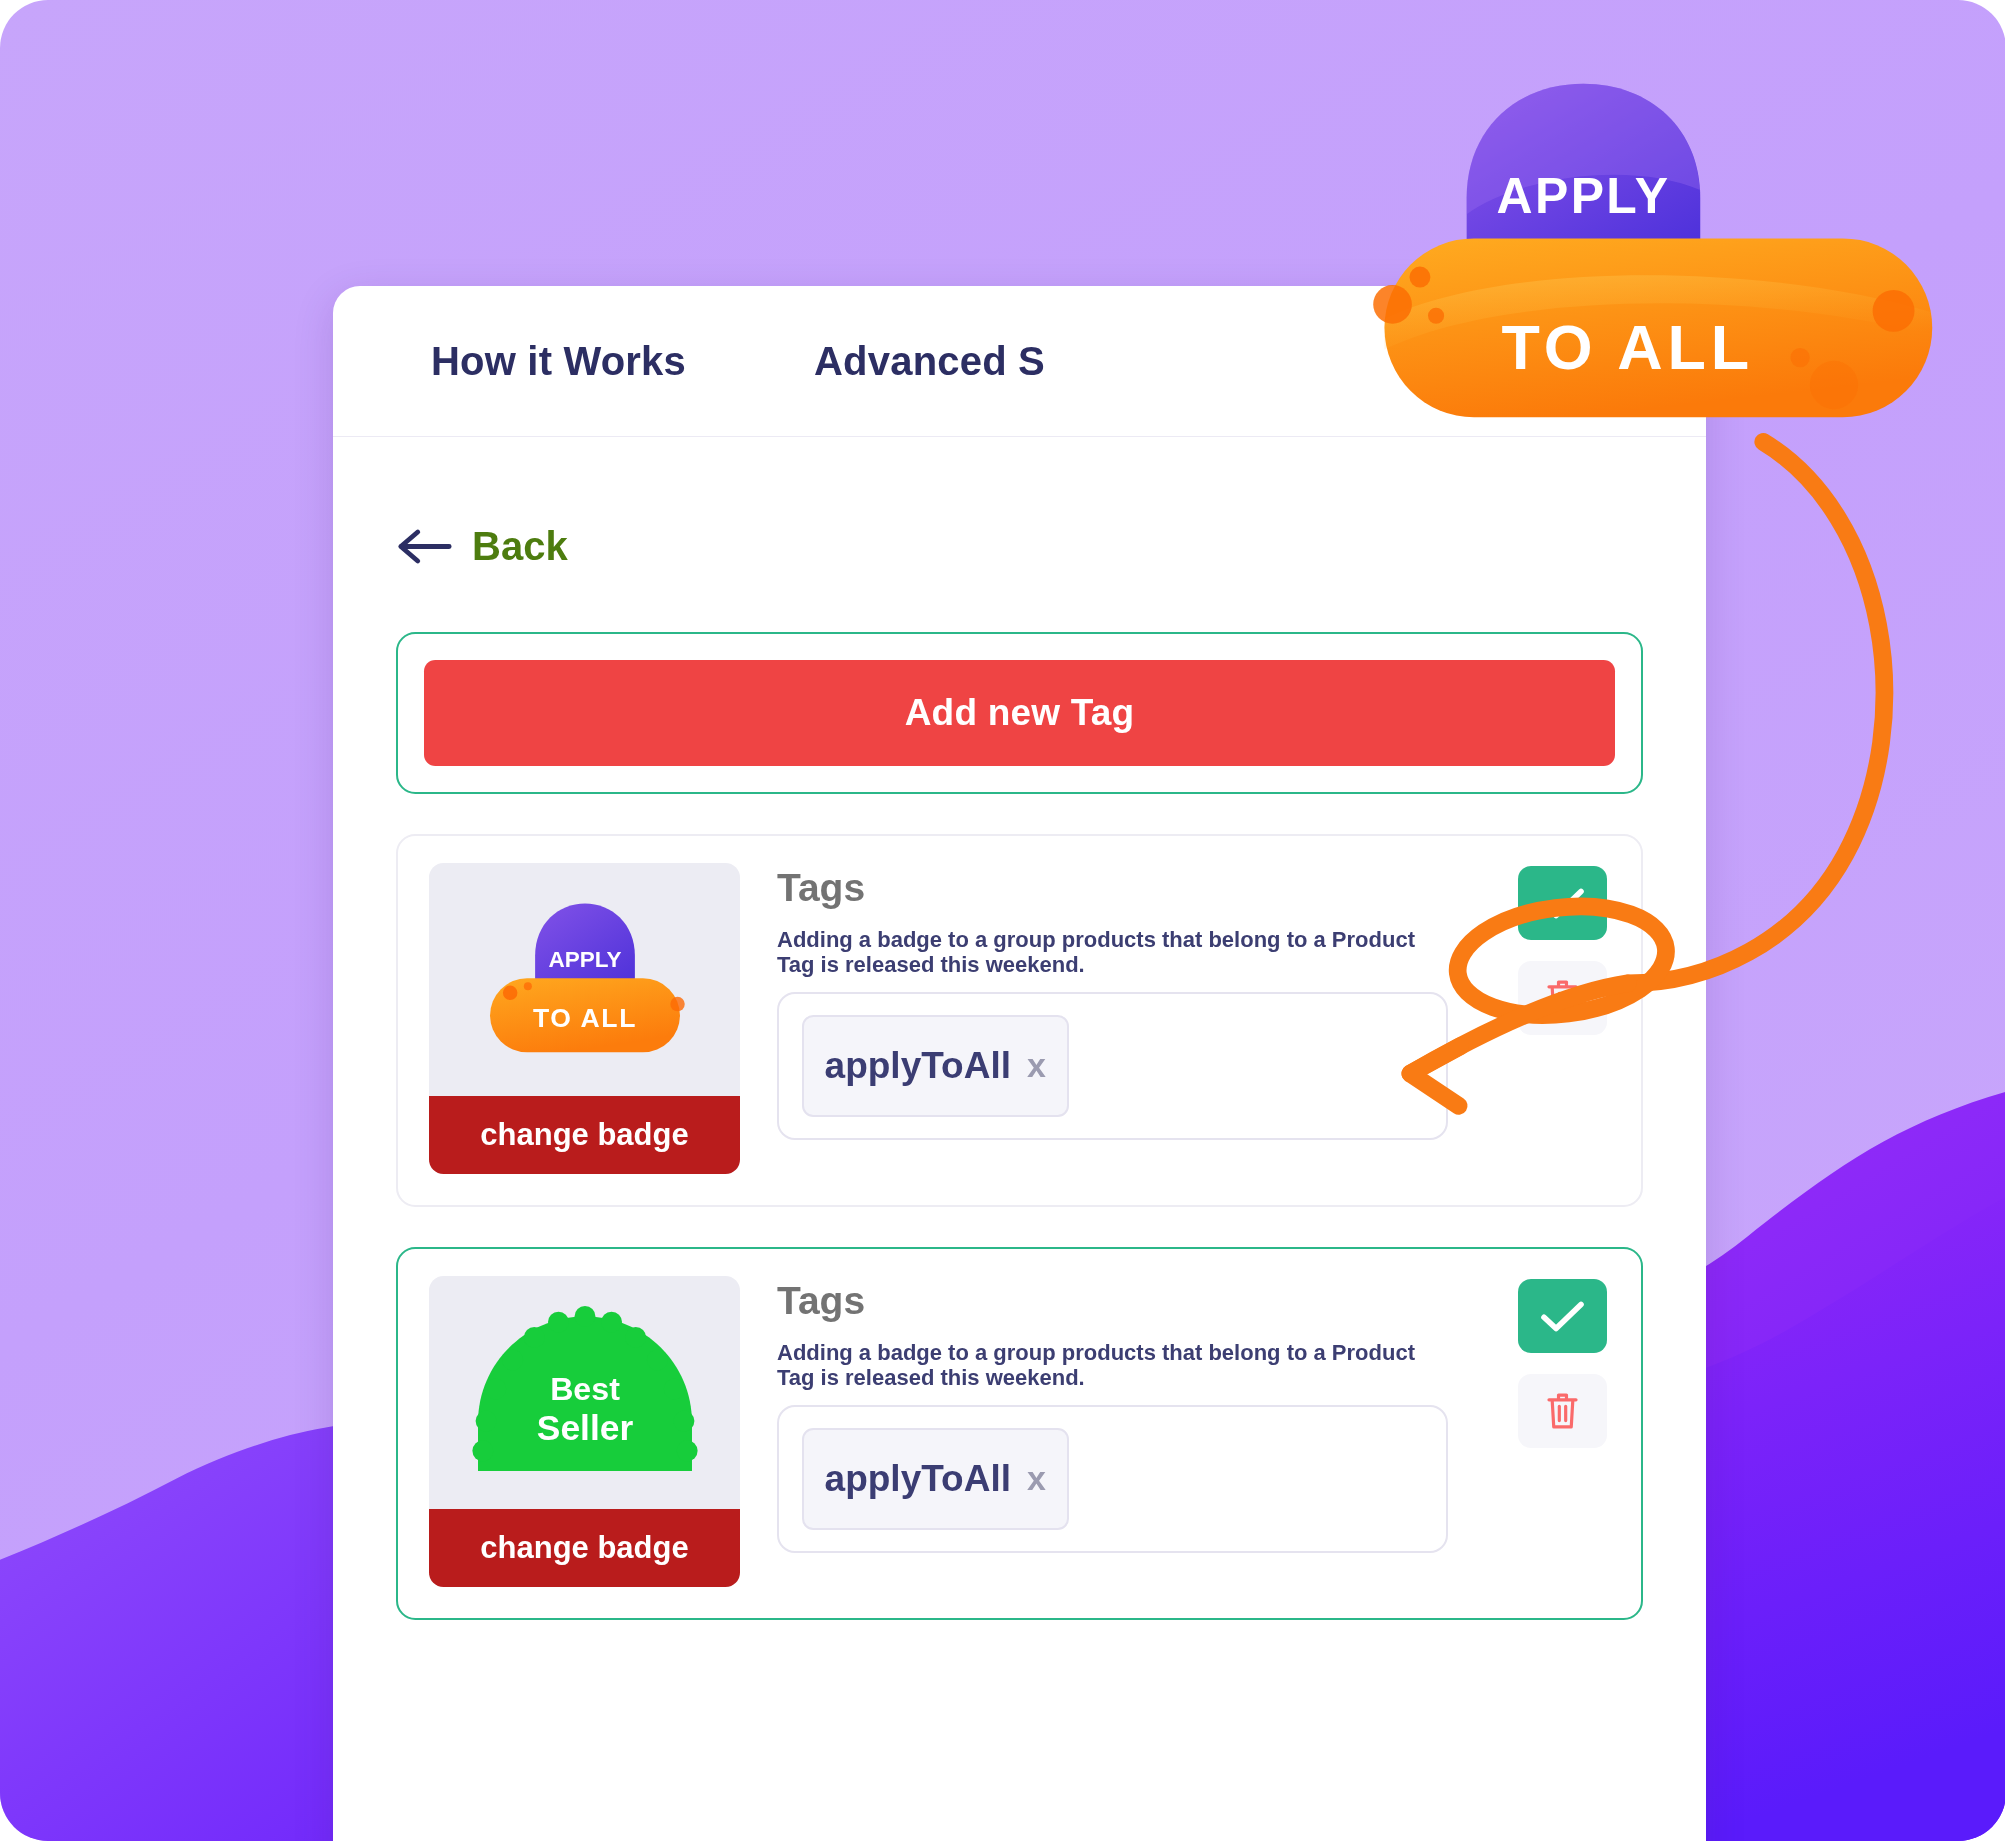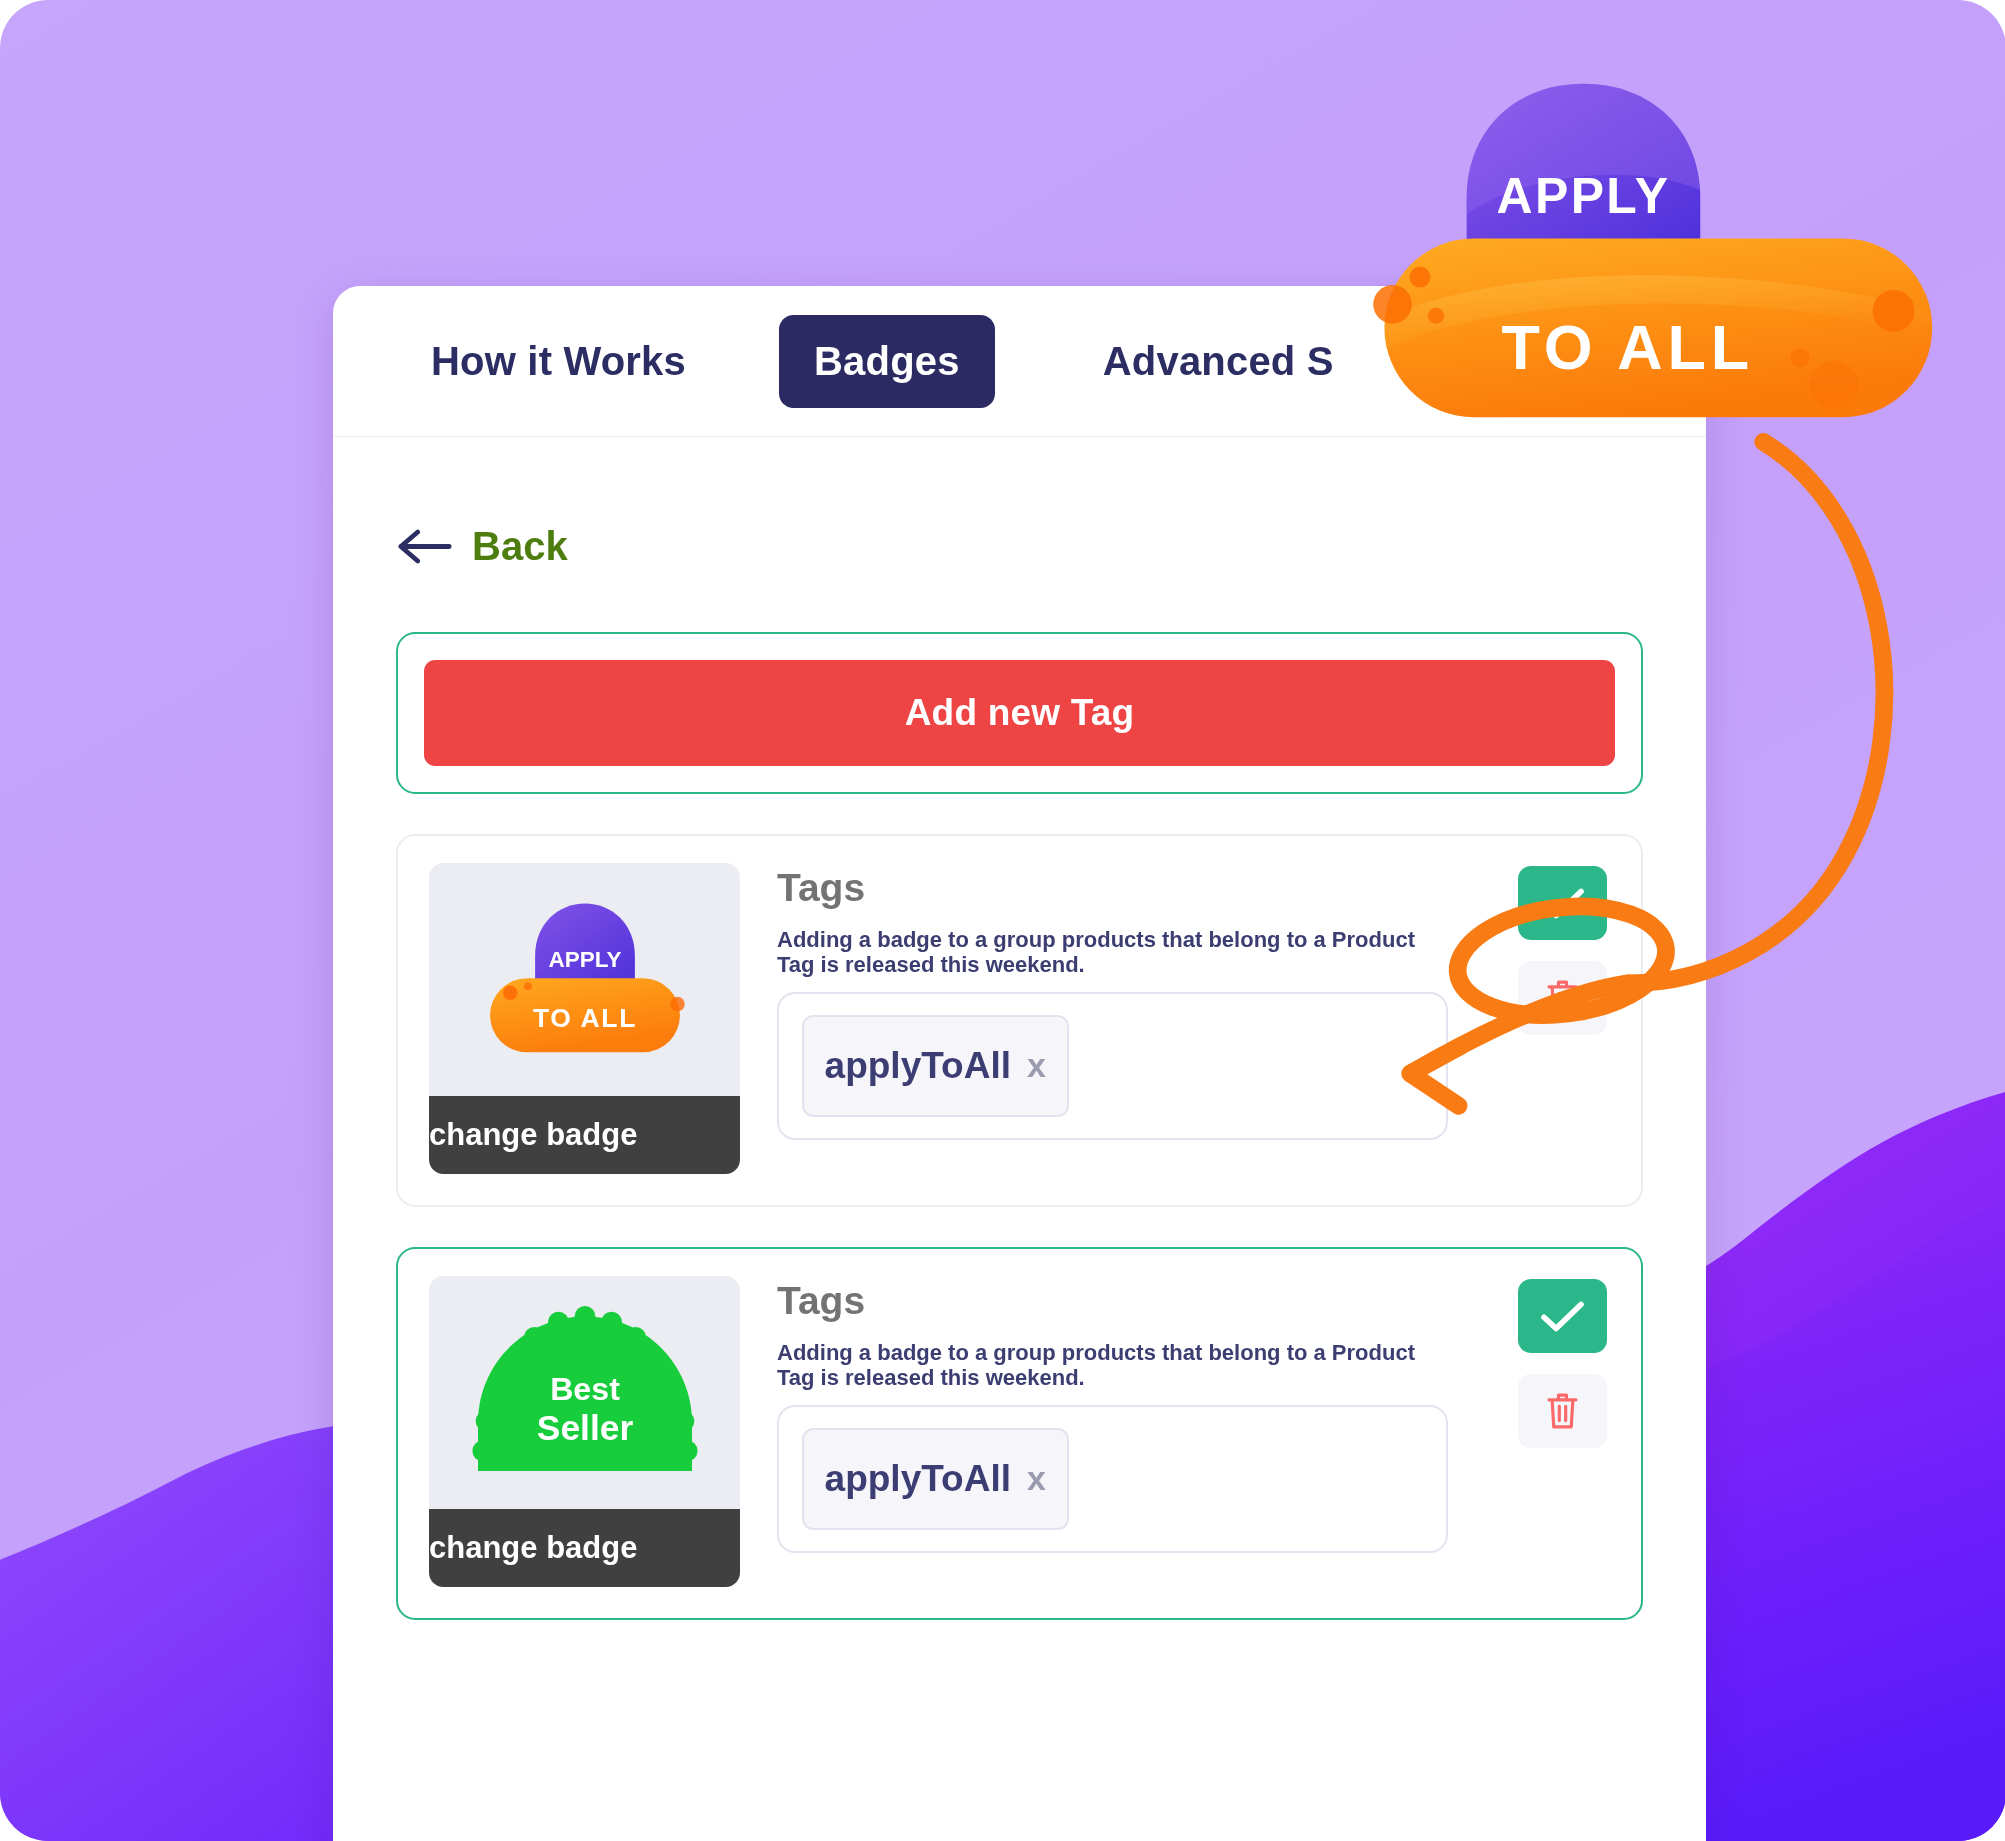--- a/index.html
+++ b/index.html
@@ -135,24 +135,25 @@
     flex-direction: column;
     position: relative;
   }
   .thumb-art {
     flex: 1;
     display: flex;
     align-items: center;
     justify-content: center;
   }
   .thumb-foot {
-    background: #404040;
+    background: #b91c1c;
     color: #ffffff;
     font-size: 31px;
     font-weight: 700;
+    text-align: center;
     padding: 21px 0;
     cursor: pointer;
   }
 
   
   .badge-body { flex: 1; min-width: 0; padding-top: 3.2px; }
   .badge-title {
     font-size: 39px;
     font-weight: 700;
     color: #737373;
@@ -271,21 +272,20 @@
         <stop offset="1" stop-color="#6a21fb"></stop>
       </linearGradient>
     </defs>
     <path d="M0,300 C220,250 430,180 640,70 C740,20 830,0 900,0 L900,900 L0,900 Z" fill="url(#gwl)"></path>
   </svg>
 
   <div id="app-panel">
 
     <div id="tabbar">
       <div class="tab" id="tab-how-it-works">How it Works</div>
-      <div class="tab active" id="tab-badges">Badges</div>
       <div class="tab" id="tab-advanced-settings">Advanced S</div>
     </div>
 
     <div id="content">
 
       <div id="back-row">
         <svg id="back-arrow-icon" width="58" height="39" viewBox="0 0 72 48">
           <path d="M6,24 L66,24 M6,24 L27,6 M6,24 L27,42" stroke="#2c2e63" stroke-width="6" fill="none" stroke-linecap="round" stroke-linejoin="round"></path>
         </svg>
         <span id="back-label">Back</span>

